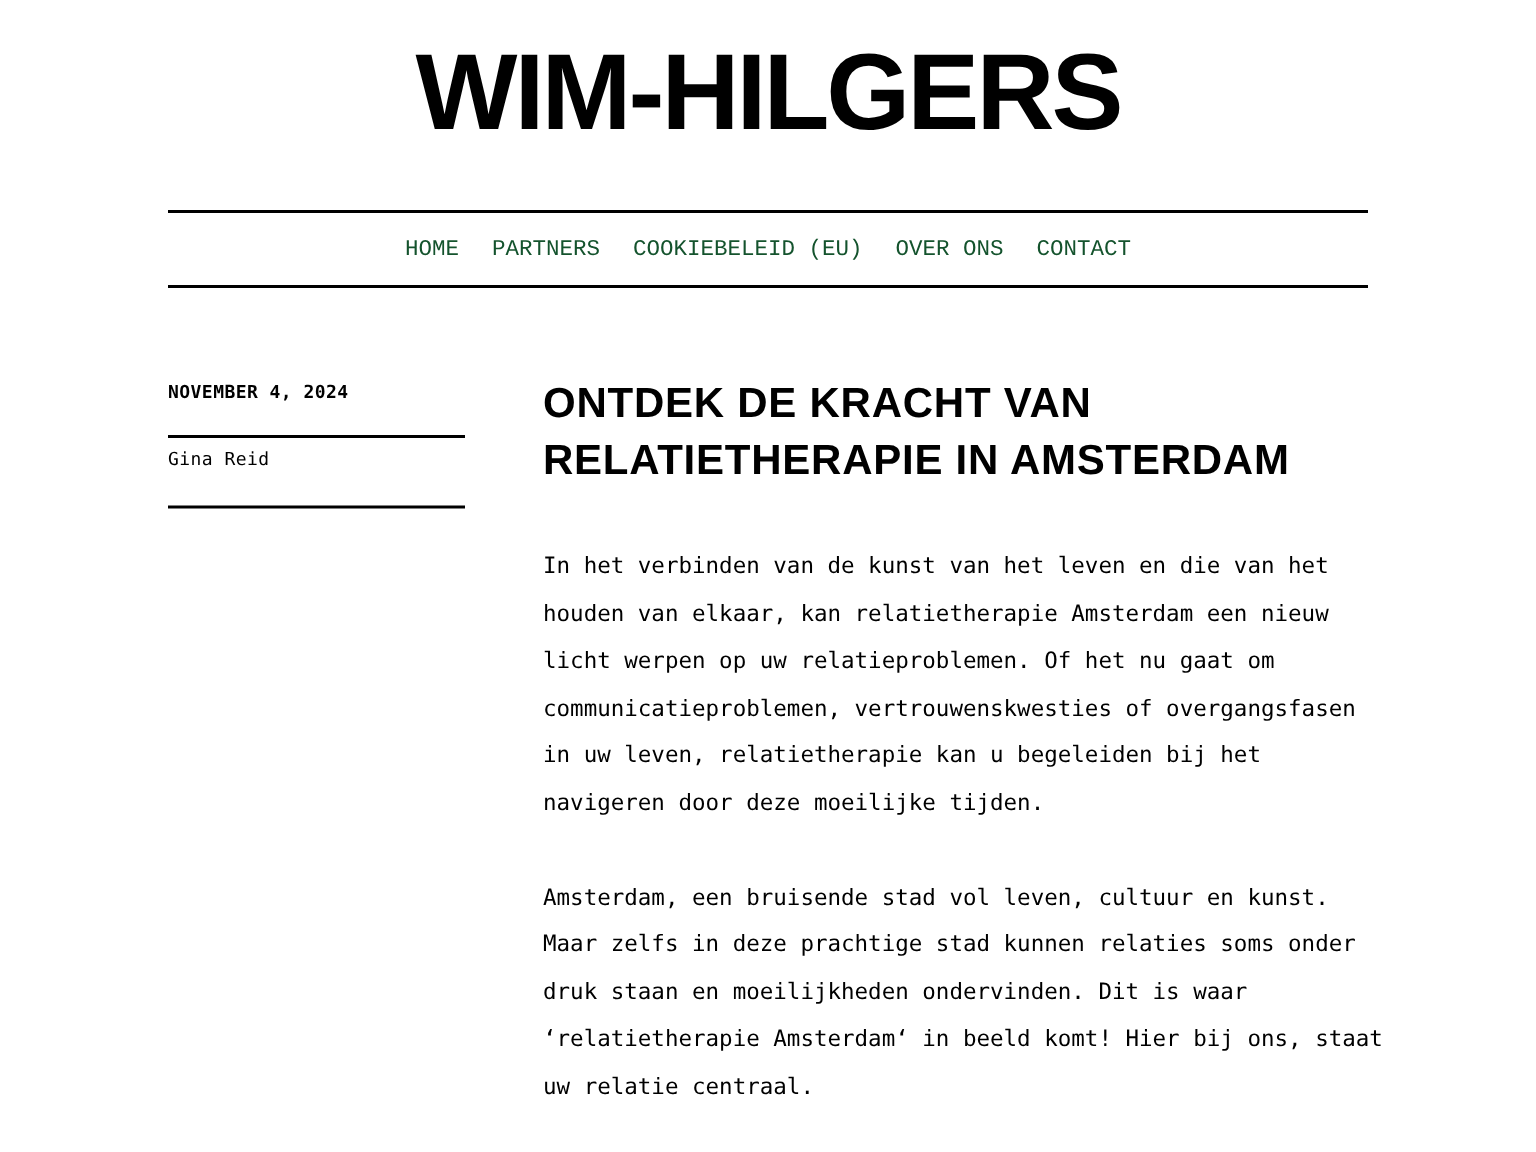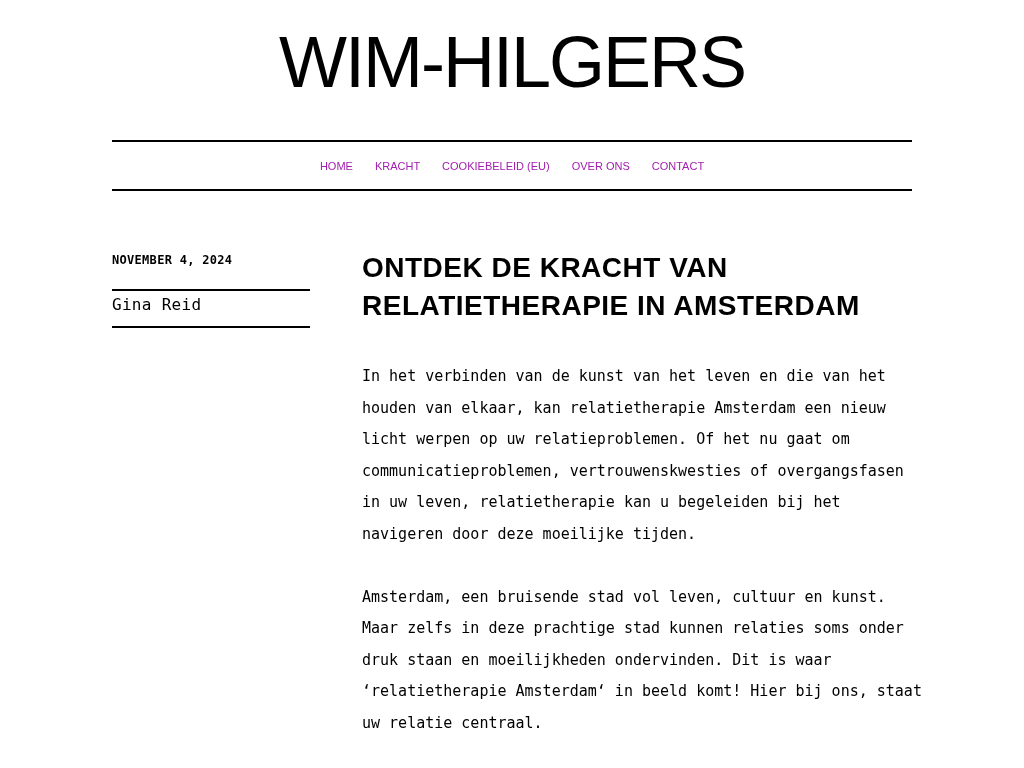--- a/index.html
+++ b/index.html
@@ -11,21 +11,21 @@
     font-family: "DejaVu Sans Mono", monospace;
   }
   .container { width: 800px; margin: 0 auto; }
 
   
   .site-header { text-align: center; }
   .site-title {
     display: inline-block;
     margin-top: 26px;
     font-family: "Liberation Sans", sans-serif;
-    font-weight: 400;
+    font-weight: 700;
     font-size: 72px;
     line-height: 72px;
     letter-spacing: -2px;
     color: #000000;
     text-decoration: none;
     text-transform: uppercase;
     cursor: pointer;
   }
 
   
@@ -35,24 +35,24 @@
     border-bottom: 2px solid #000000;
     padding: 13px 0;
     text-align: center;
   }
   .nav-list {
     display: inline-flex;
     gap: 22px;
     list-style: none;
   }
   .nav-link {
-    font-family: Liberation Sans, sans-serif;
-    font-size: 11px;
+    font-family: Liberation Mono, monospace;
+    font-size: 15px;
     line-height: 20px;
-    color: #a21caf;
+    color: #14532d;
     text-decoration: none;
     cursor: pointer;
     white-space: nowrap;
   }
 
   
   .content {
     display: flex;
     margin-top: 61px;
     align-items: flex-start;
@@ -70,25 +70,25 @@
     text-transform: uppercase;
     padding-bottom: 21px;
   }
   .meta-divider {
     border: none;
     border-top: 2px solid #000000;
     height: 0;
   }
   .post-author {
     font-family: "DejaVu Sans Mono", monospace;
-    font-size: 16px;
+    font-size: 12px;
     line-height: 16px;
     letter-spacing: 0.3px;
     padding-top: 6px;
-    padding-bottom: 13px;
+    padding-bottom: 23px;
   }
 
   
   .post-title {
     font-family: "Liberation Sans", sans-serif;
     font-weight: 900;
     font-size: 28px;
     line-height: 38px;
     letter-spacing: 0.5px;
     text-transform: uppercase;
@@ -106,21 +106,21 @@
 </head>
 <body>
 
 <header class="site-header">
   <a class="site-title">WIM-HILGERS</a>
 </header>
 
 <nav class="container nav-bar">
   <ul class="nav-list">
     <li><a class="nav-link">HOME</a></li>
-    <li><a class="nav-link">KRACHT</a></li>
+    <li><a class="nav-link">PARTNERS</a></li>
     <li><a class="nav-link">COOKIEBELEID (EU)</a></li>
     <li><a class="nav-link">OVER ONS</a></li>
     <li><a class="nav-link">CONTACT</a></li>
   </ul>
 </nav>
 
 <main class="container content">
 
   <aside class="meta-col">
     <div class="post-date">NOVEMBER 4, 2024</div>

